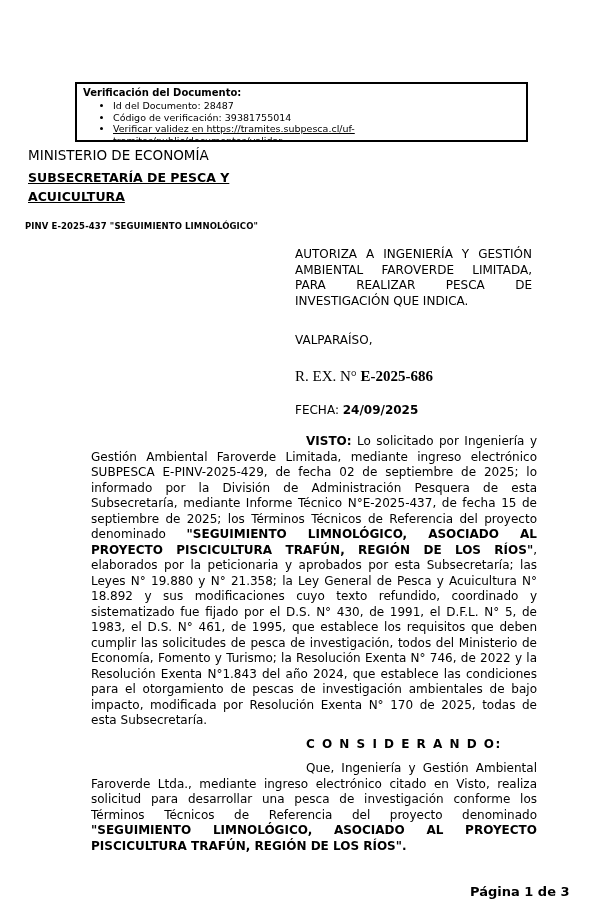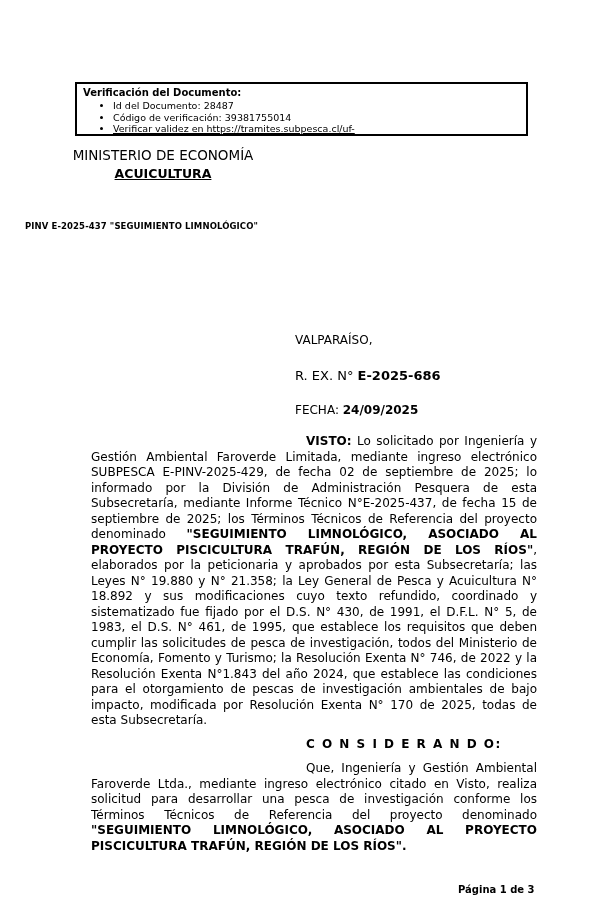--- a/index.html
+++ b/index.html
@@ -9,35 +9,34 @@
     background:#ffffff;
     color:#000;
     font-family:"DejaVu Sans", sans-serif;
     overflow:hidden;
   }
   .b { font-weight:bold; }
 
   
   .verify-box {
     position:absolute; left:75px; top:82px;
-    width:453px; height:54px;
+    width:453px; height:60px;
     border:2px solid #000;
     box-sizing:border-box;
     padding:3px 6px 0 6px;
     overflow:hidden;
   }
   .verify-title { font-size:10px; font-weight:bold; line-height:12px; }
   .verify-box ul { margin:1px 0 0 0; padding-left:30px; }
   .verify-box li { font-size:9.5px; line-height:11.5px; }
   .verify-link { text-decoration:underline; cursor:pointer; }
 
   
   .letterhead {
     position:absolute; left:28px; top:147px; width:270px;
-    text-align:center;
   }
   .ministry { font-size:13.5px; line-height:16px; }
   .subsec {
     margin-top:8px;
     font-size:12.5px; line-height:14.5px;
     font-weight:bold; text-decoration:underline;
   }
   .pinv {
     position:absolute; left:25px; top:221px;
     font-size:8.5px; font-weight:bold;
@@ -45,65 +44,67 @@
     white-space:nowrap;
   }
 
   
   .title-block {
     position:absolute; left:295px; top:247px; width:237px;
     font-size:12px; line-height:15.5px;
     text-align:justify;
   }
   .city    { position:absolute; left:295px; top:333px; font-size:12px; }
-  .resline { position:absolute; left:295px; top:368px; font-size:13px; }
+  .resline { position:absolute; left:295px; top:368px; font-size:15px;font-family:Liberation Serif, serif; }
   .fecha   { position:absolute; left:295px; top:403px; font-size:12px; }
 
   
   .main {
     position:absolute; left:91px; top:434px; width:446px;
     font-size:12px; line-height:15.5px;
     text-align:justify;
   }
   .body-par { margin:0; text-indent:215px; }
   .consid-head {
     margin:8px 0 0 0;
     text-indent:215px;
     font-weight:bold;
     letter-spacing:1.5px;
     text-align:left;
   }
   .par2 { margin-top:9px; }
 
   
   .page-footer {
-    position:absolute; left:458px; top:884px;
-    font-size:10px; font-weight:bold;
+    position:absolute; left:470px; top:884px;
+    font-size:13px; font-weight:bold;
   }
 </style>
 </head>
 <body>
 
 <div class="page">
 
   <div class="verify-box">
     <div class="verify-title">Verificación del Documento:</div>
     <ul>
       <li>Id del Documento: 28487</li>
       <li>Código de verificación: 39381755014</li>
       <li class="verify-link">Verificar validez en https://tramites.subpesca.cl/uf-tramites/public/documentos/validar</li>
     </ul>
   </div>
 
   <div class="letterhead">
     <div class="ministry">MINISTERIO DE ECONOMÍA</div>
+    <div class="subsec">SUBSECRETARÍA DE PESCA Y</div>
     <div class="subsec" style="margin-top:4px;">ACUICULTURA</div>
   </div>
   <div class="pinv">PINV E-2025-437 "SEGUIMIENTO LIMNOLÓGICO"</div>
 
+  <div class="title-block">AUTORIZA A INGENIERÍA Y GESTIÓN AMBIENTAL FAROVERDE LIMITADA, PARA REALIZAR PESCA DE INVESTIGACIÓN QUE INDICA.</div>
 
   <div class="city">VALPARAÍSO,</div>
 
   <div class="resline"><span>R. EX. N° </span><span class="b">E-2025-686</span></div>
 
   <div class="fecha"><span>FECHA: </span><span class="b">24/09/2025</span></div>
 
   <div class="main">
     <p class="body-par"><span class="b">VISTO:</span><span> Lo solicitado por Ingeniería y Gestión Ambiental Faroverde Limitada, mediante ingreso electrónico SUBPESCA E-PINV-2025-429, de fecha 02 de septiembre de 2025; lo informado por la División de Administración Pesquera de esta Subsecretaría, mediante Informe Técnico N°E-2025-437, de fecha 15 de septiembre de 2025; los Términos Técnicos de Referencia del proyecto denominado </span><span class="b">"SEGUIMIENTO LIMNOLÓGICO, ASOCIADO AL PROYECTO PISCICULTURA TRAFÚN, REGIÓN DE LOS RÍOS"</span><span>, elaborados por la peticionaria y aprobados por esta Subsecretaría; las Leyes N° 19.880 y N° 21.358; la Ley General de Pesca y Acuicultura N° 18.892 y sus modificaciones cuyo texto refundido, coordinado y sistematizado fue fijado por el D.S. N° 430, de 1991, el D.F.L. N° 5, de 1983, el D.S. N° 461, de 1995, que establece los requisitos que deben cumplir las solicitudes de pesca de investigación, todos del Ministerio de Economía, Fomento y Turismo; la Resolución Exenta N° 746, de 2022 y la Resolución Exenta N°1.843 del año 2024, que establece las condiciones para el otorgamiento de pescas de investigación ambientales de bajo impacto, modificada por Resolución Exenta N° 170 de 2025, todas de esta Subsecretaría.</span></p>
 

